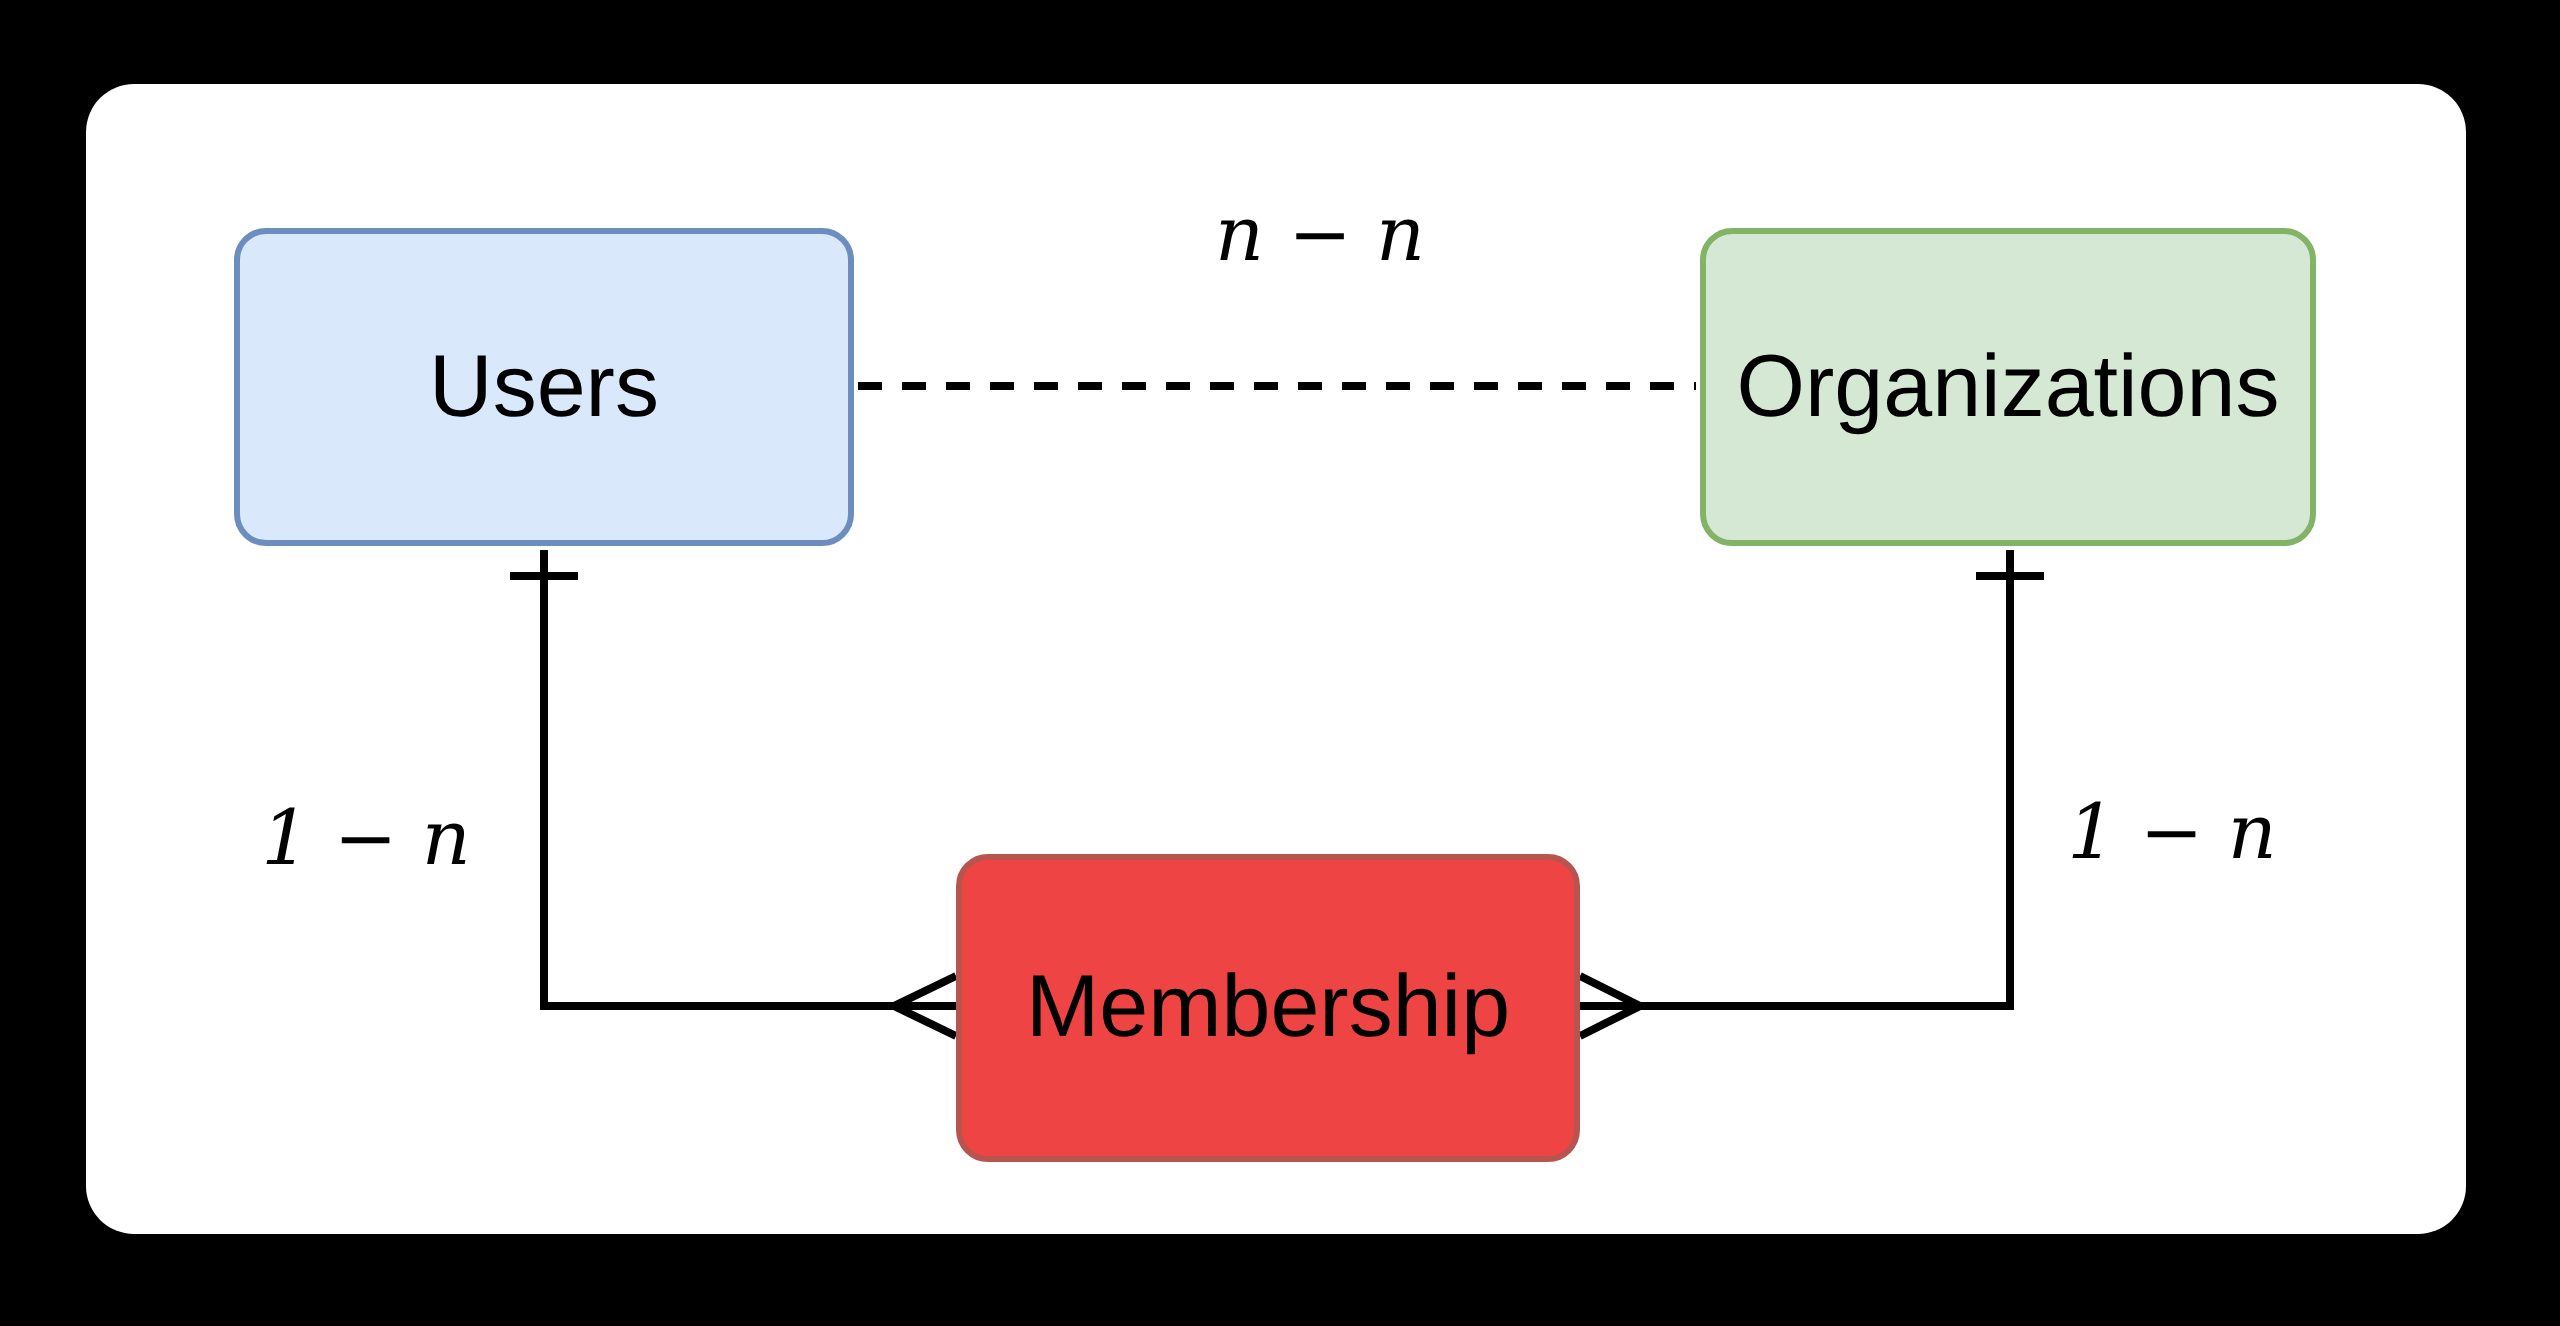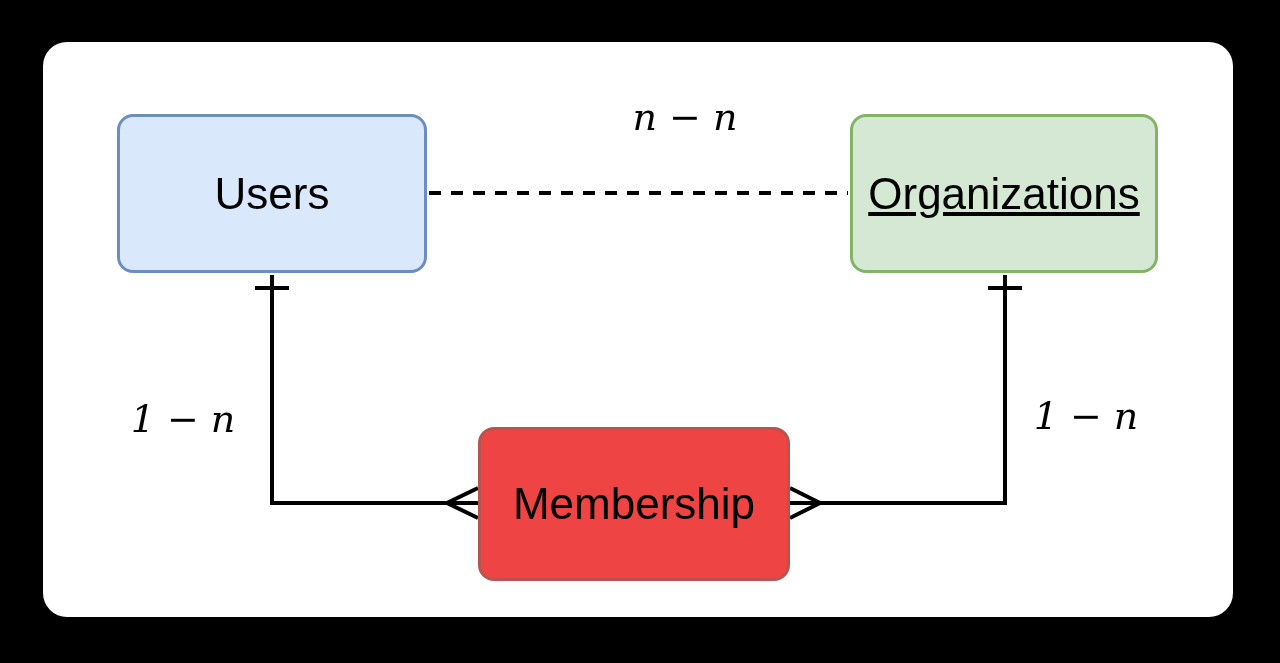--- a/index.html
+++ b/index.html
@@ -56,21 +56,21 @@
   }
   .math-label {
     position: absolute;
     transform: translate(-50%, -50%);
     font-family: "DejaVu Serif", serif;
     font-style: italic;
     font-size: 38px;
     color: #000;
     white-space: nowrap;
   }
-  .label-nn       { left: 660px;  top: 117px; margin-left: 25px; }
+  .label-nn       { left: 660px;  top: 117px; }
   .label-1n-left  { left: 183px;  top: 419px; }
   .label-1n-right { left: 1086px; top: 416px; }
 </style>
 </head>
 <body>
 
 <div class="stage">
 
   <div class="card"></div>
 
@@ -88,21 +88,21 @@
       <path d="M 1005 275 V 503 H 820"></path>
       <path d="M 988 288 H 1022"></path>
       <path d="M 790 488 L 820 503 L 790 518 M 790 503 H 820"></path>
     </g>
   </svg>
 
   <div class="entity entity-users" style="background-color: rgb(218, 232, 252); border-color: rgb(108, 142, 191);">
     <span class="entity-label">Users</span>
   </div>
 
-  <div class="entity entity-organizations" style="background-color: rgb(213, 232, 212); border-color: rgb(130, 179, 102); text-decoration: underline;">
+  <div class="entity entity-organizations" style="background-color: rgb(213, 232, 212); border-color: rgb(130, 179, 102);">
     <span class="entity-label">Organizations</span>
   </div>
 
   <div class="entity entity-membership" style="background-color: #ef4444; border-color: rgb(184, 84, 80);">
     <span class="entity-label">Membership</span>
   </div>
 
   <div class="math-label label-nn">n − n</div>
 
   <div class="math-label label-1n-left">1 − n</div>

